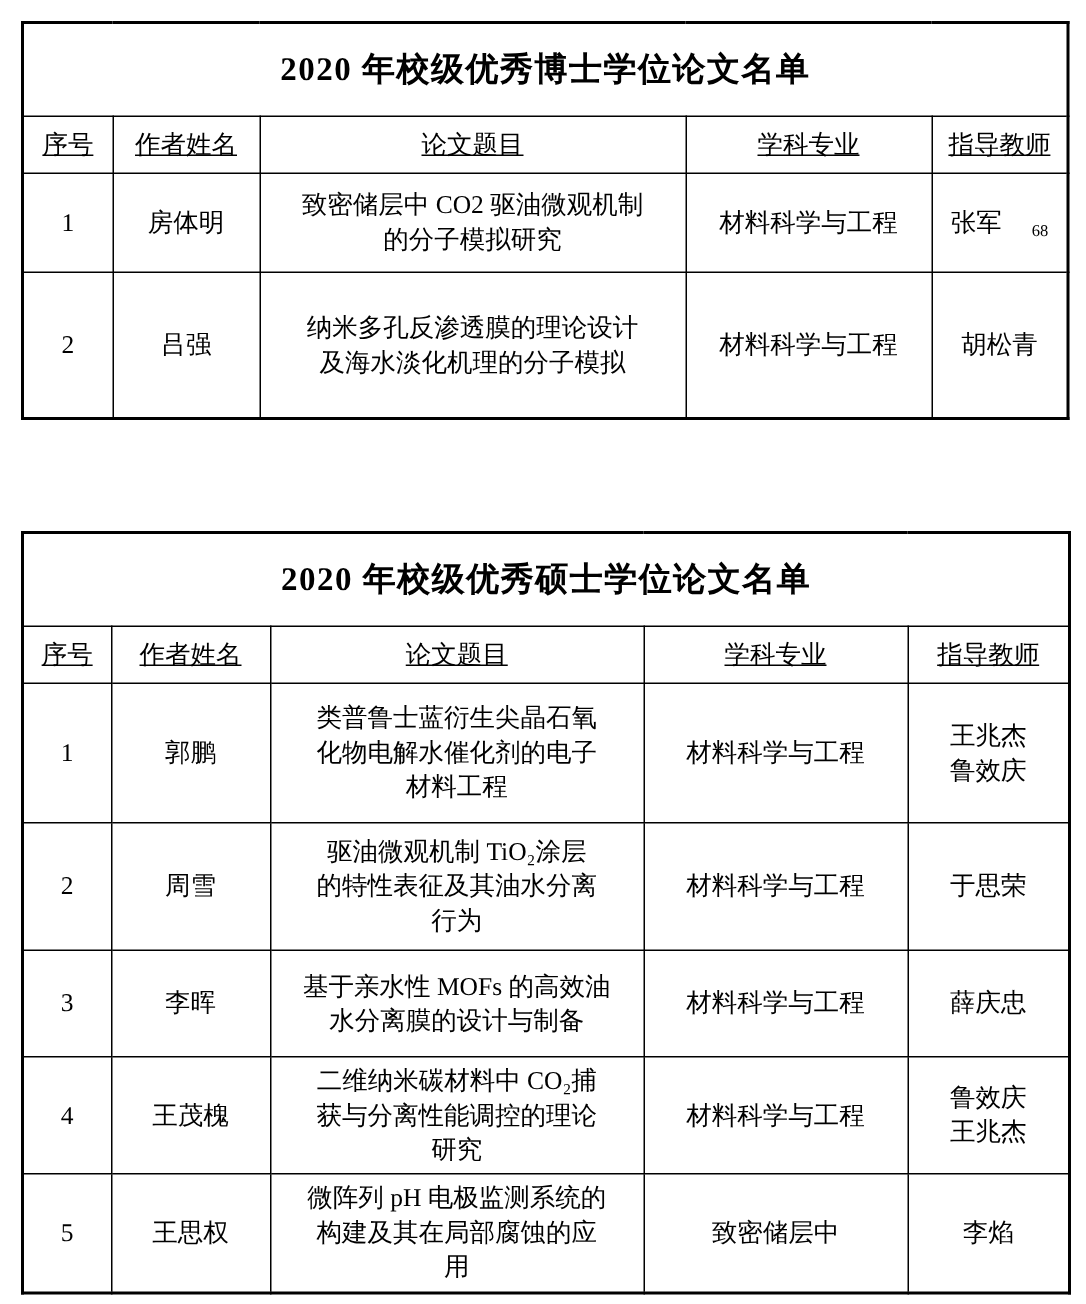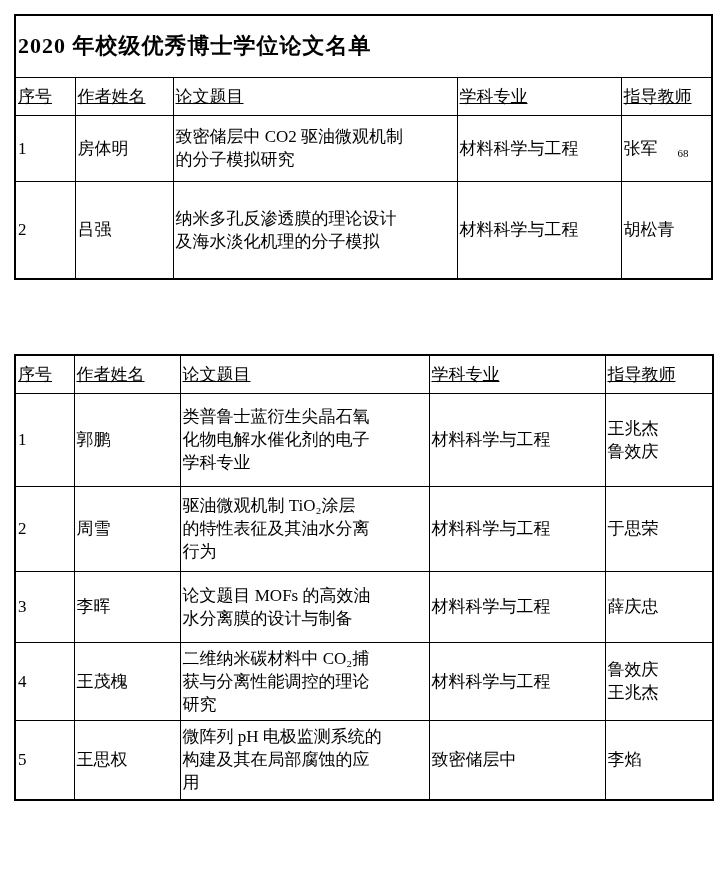--- a/index.html
+++ b/index.html
@@ -17,21 +17,21 @@
   table.thesis-table {
     border-collapse: collapse;
     table-layout: fixed;
     margin-left: 14px;
     border: 2px solid #000000;
   }
   table.t-doctoral { margin-top: 14px; width: 697px; }
   table.t-masters  { margin-top: 74px; width: 698px; }
   td {
     border: 1px solid #000000;
-    text-align: left;
+    text-align: center;
     vertical-align: middle;
     font-size: 17px;
     line-height: 23px;
     white-space: pre-line;
     padding: 4px 2px;
     box-sizing: border-box;
     overflow: hidden;
   }
   td.title-cell {
     font-weight: bold;
@@ -99,50 +99,53 @@
 
 <table class="thesis-table t-masters">
   <colgroup>
     <col style="width:59px">
       <col style="width:106px">
       <col style="width:249px">
       <col style="width:176px">
       <col style="width:108px">
   </colgroup>
   <tbody>
+    <tr class="h62">
+      <td colspan="5" class="title-cell">2020 年校级优秀硕士学位论文名单</td>
+    </tr>
     <tr class="h38">
       <td>序号</td>
       <td>作者姓名</td>
       <td>论文题目</td>
       <td>学科专业</td>
       <td>指导教师</td>
     </tr>
     <tr class="h93">
       <td>1</td>
       <td>郭鹏</td>
       <td>类普鲁士蓝衍生尖晶石氧
 化物电解水催化剂的电子
-学科专业</td>
+材料工程</td>
       <td>材料科学与工程</td>
       <td>王兆杰
 鲁效庆</td>
     </tr>
     <tr class="h85">
       <td>2</td>
       <td>周雪</td>
       <td>驱油微观机制 TiO₂涂层
 的特性表征及其油水分离
 行为</td>
       <td>材料科学与工程</td>
       <td>于思荣</td>
     </tr>
     <tr class="h71">
       <td>3</td>
       <td>李晖</td>
-      <td>论文题目 MOFs 的高效油
+      <td>基于亲水性 MOFs 的高效油
 水分离膜的设计与制备</td>
       <td>材料科学与工程</td>
       <td>薛庆忠</td>
     </tr>
     <tr class="h70">
       <td>4</td>
       <td>王茂槐</td>
       <td>二维纳米碳材料中 CO₂捕
 获与分离性能调控的理论
 研究</td>

